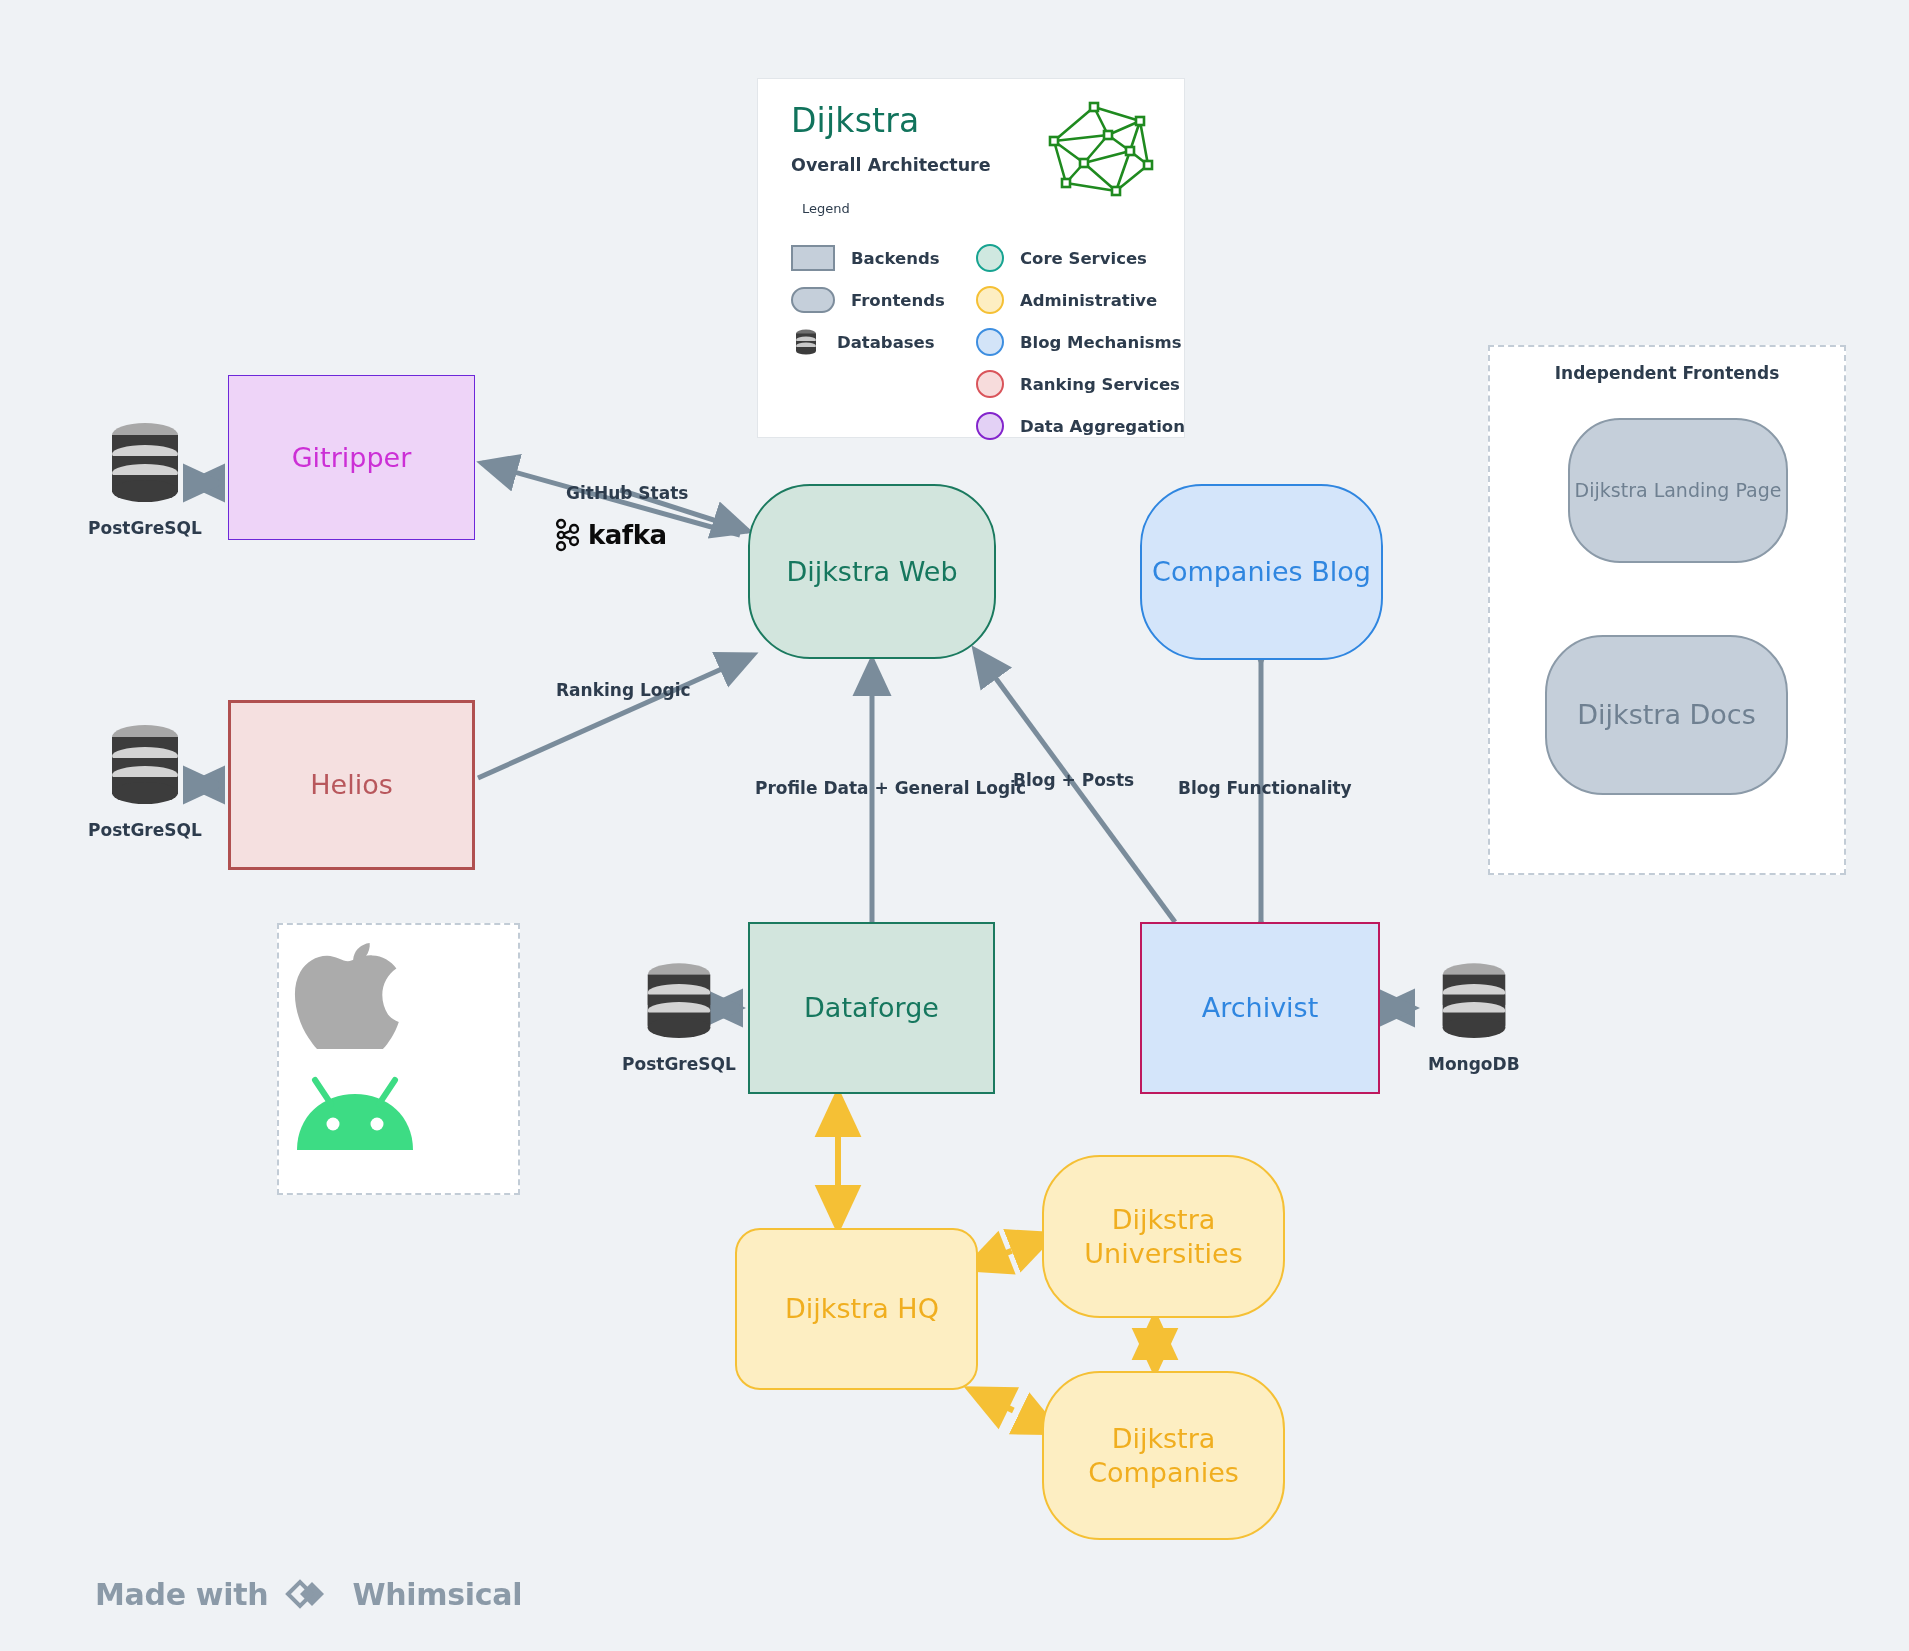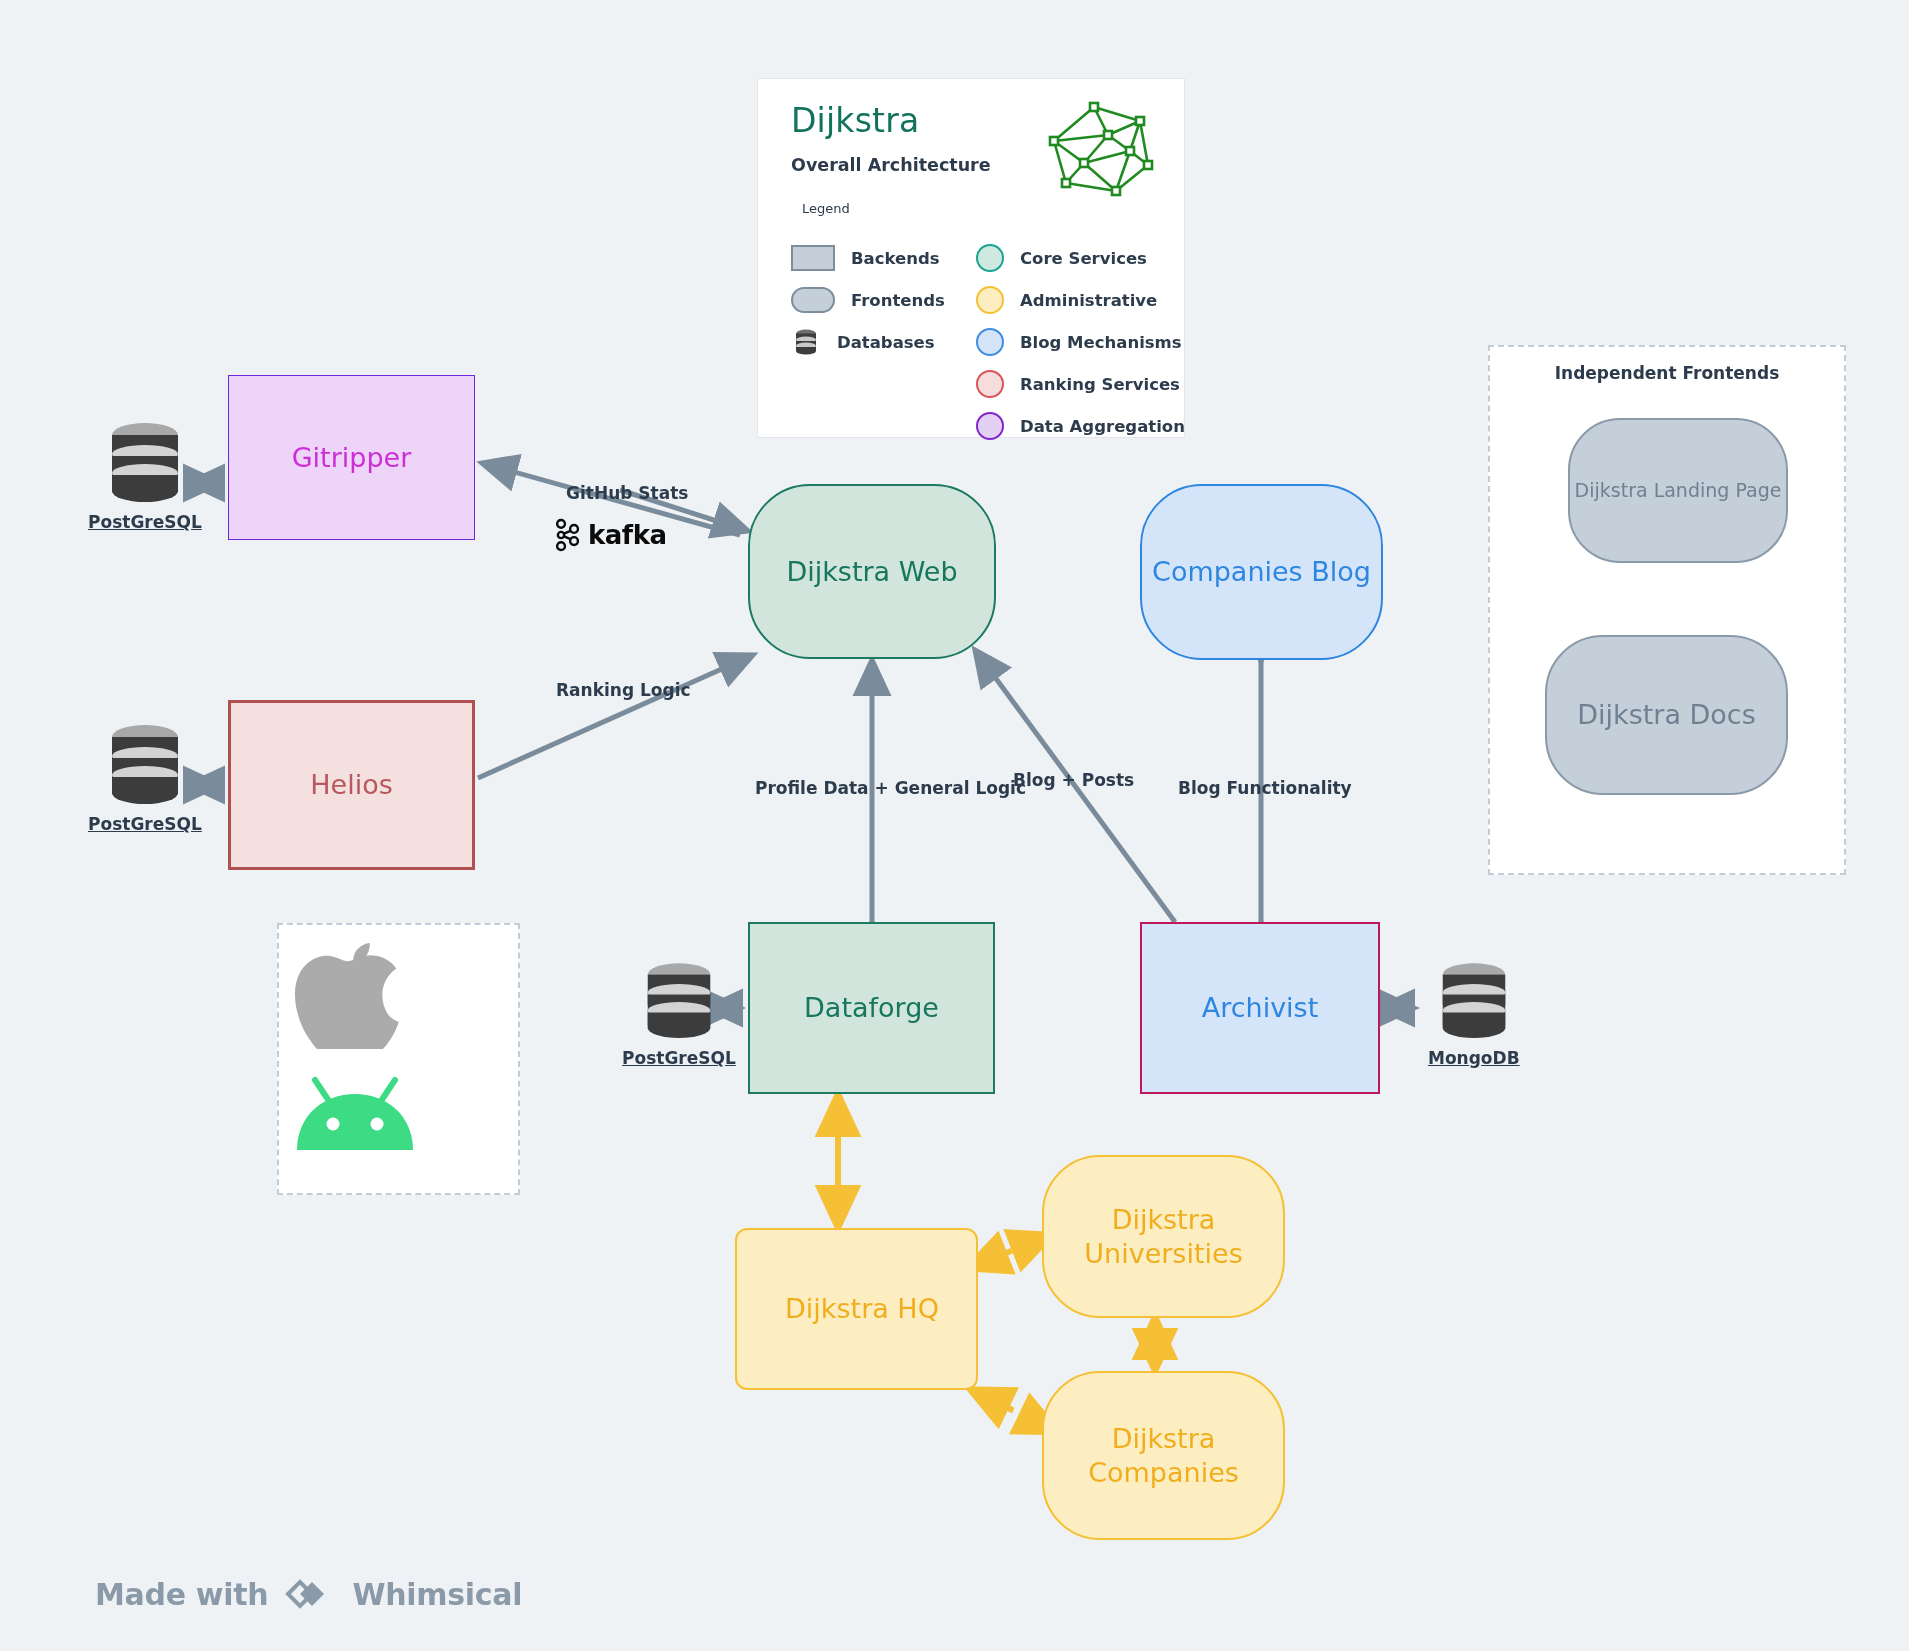--- a/index.html
+++ b/index.html
@@ -32,21 +32,21 @@
 
   
   .group-box{position:absolute;box-sizing:border-box;border:2px dashed #c2ccd6;background:#fff;}
   .group-title{position:absolute;width:100%;text-align:center;font-size:17px;font-weight:700;color:#2d3c4d;}
 
   .ideas-box{position:absolute;left:277px;top:923px;width:243px;height:272px;
     box-sizing:border-box;border:2px dashed #c2ccd6;background:#fff;}
 
   
   .dbgroup{position:absolute;display:flex;flex-direction:column;align-items:center;}
-  .dblabel{font-size:17px;color:#2d3c4d;font-weight:600;margin-top:0;white-space:nowrap;text-decoration:underline;}
+  .dblabel{font-size:17px;color:#2d3c4d;font-weight:600;margin-top:6px;white-space:nowrap;}
 
   
   .elabel{position:absolute;font-size:17px;color:#2d3c4d;font-weight:600;white-space:nowrap;}
 
   
   .footer{position:absolute;left:95px;top:1572px;display:flex;align-items:center;gap:14px;}
   .footer-txt{font-size:30px;font-weight:800;color:#8b9aa8;letter-spacing:-.3px;}
 
   .kafka{position:absolute;left:555px;top:518px;display:flex;align-items:center;gap:7px;}
   .kafka-txt{font-size:26px;font-weight:600;color:#0b0b0b;letter-spacing:-.5px;}
@@ -288,21 +288,21 @@
       <rect x="5" y="15" width="66" height="57" fill="#3c3c3c"></rect>
       <ellipse cx="38" cy="34" rx="33" ry="9" fill="#d3d3d3"></ellipse>
       <rect x="5" y="36" width="66" height="11" fill="#3c3c3c"></rect>
       <ellipse cx="38" cy="53" rx="33" ry="9" fill="#d3d3d3"></ellipse>
       <rect x="5" y="55" width="66" height="14" fill="#3c3c3c"></rect>
       <ellipse cx="38" cy="71" rx="33" ry="11" fill="#3c3c3c"></ellipse>
     </svg>
     <div class="dblabel">MongoDB</div>
   </div>
 
-  <div class="node" style="left:735px;top:1228px;width:243px;height:162px;border-radius:12px;
+  <div class="node" style="left:735px;top:1228px;width:243px;height:162px;border-radius:25px;
        background:#fdeec2;border:2px solid #f5c035;color:#f0ae1f;font-size:27px;padding-left:11px;">
     <span>Dijkstra HQ</span>
   </div>
   <div class="node" style="left:1042px;top:1155px;width:243px;height:163px;border-radius:58px;
        background:#fdeec2;border:2px solid #f5c035;color:#f0ae1f;font-size:27px;white-space:pre-line;">
     <span>Dijkstra
 Universities</span>
   </div>
   <div class="node" style="left:1042px;top:1371px;width:243px;height:169px;border-radius:58px;
        background:#fdeec2;border:2px solid #f5c035;color:#f0ae1f;font-size:27px;white-space:pre-line;">

